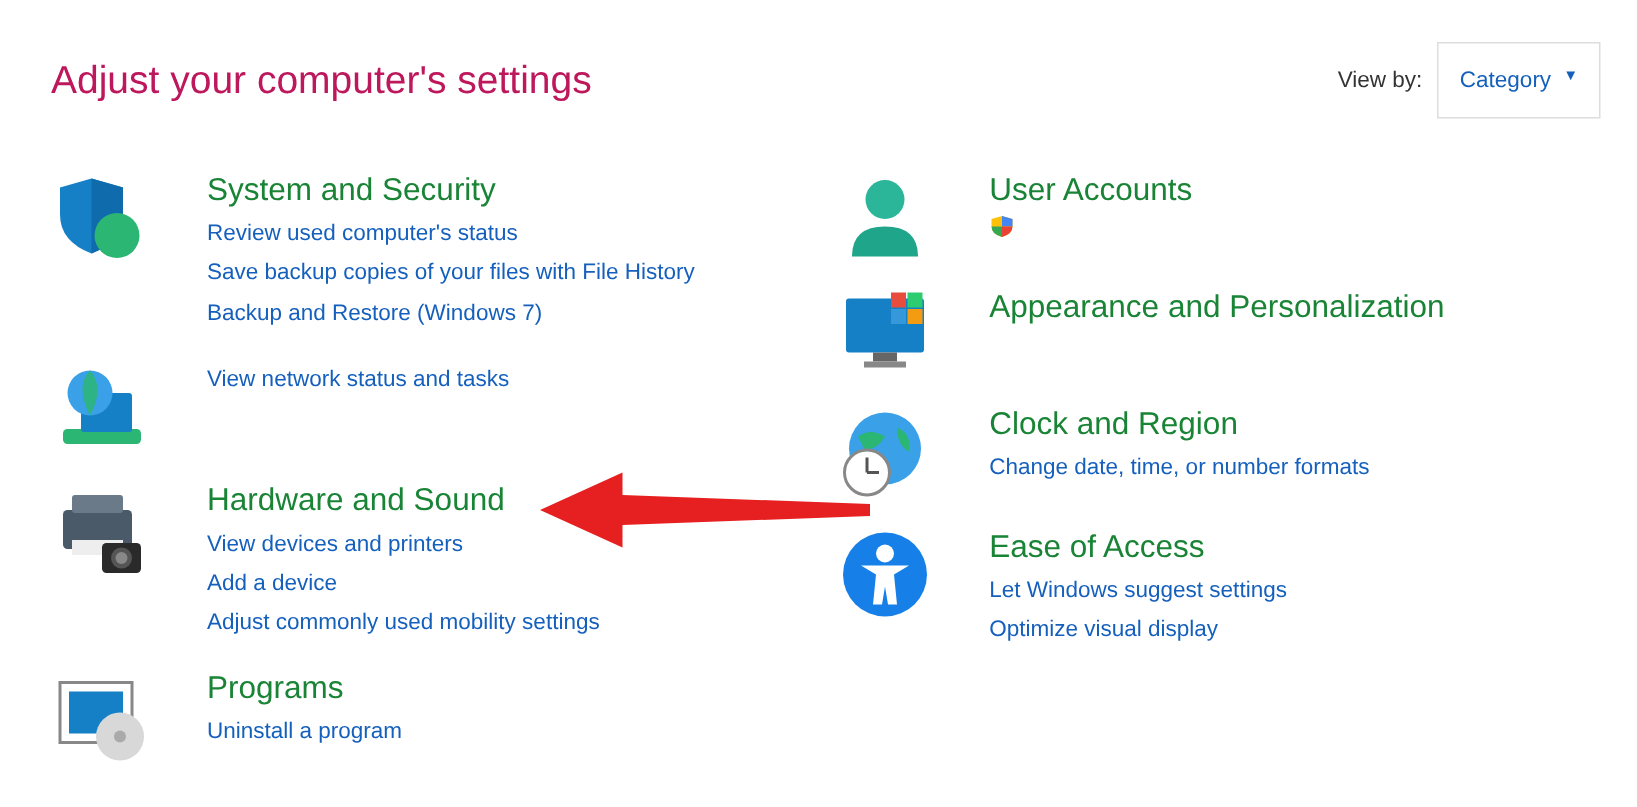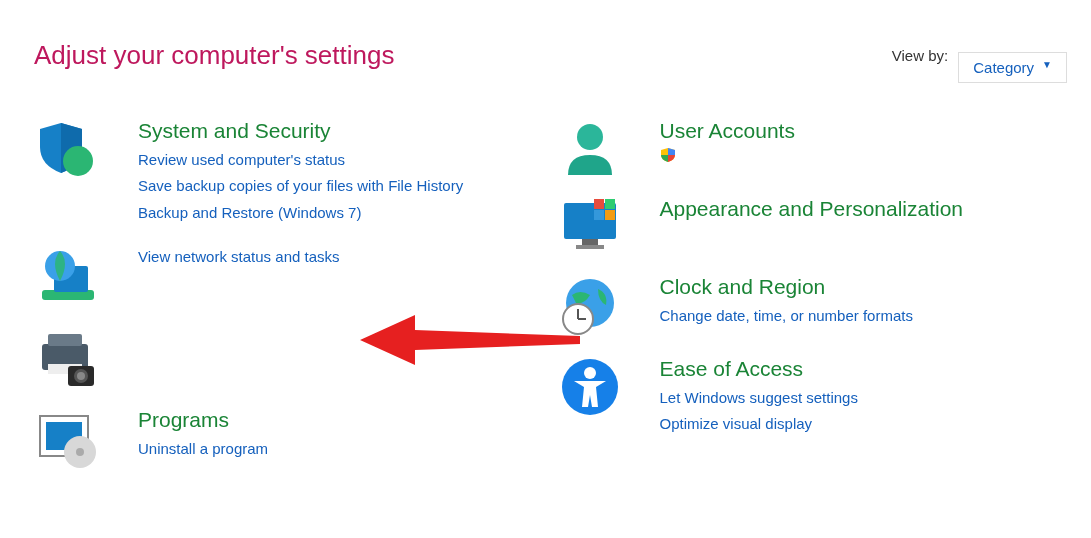--- a/index.html
+++ b/index.html
@@ -1,21 +1,21 @@
 <!DOCTYPE html>
 <html><head>
   <meta charset="utf-8">
   <style>
     *{box-sizing:border-box;margin:0;padding:0;}
     body{font-family:"Segoe UI",Arial,sans-serif;font-size:15px;color:#333;background:#fff;width:1091px;height:538px;padding:28px 24px 28px 34px;position:relative;}
     .header{display:flex;justify-content:space-between;align-items:center;margin-bottom:36px;}
     h1{font-size:26px;font-weight:400;color:#be185d;}
     .viewby{display:flex;align-items:center;gap:10px;font-size:15px;color:#333;}
     .viewby-label{color:#333;}
-    .viewby-select{border:1px solid #ddd;padding:6px 14px;color:#1560bd;cursor:pointer;display:flex;align-items:flex-start;gap:8px;margin-top:24px;}
+    .viewby-select{border:1px solid #ddd;padding:16px 14px;color:#1560bd;cursor:pointer;display:flex;align-items:flex-start;gap:8px;}
     .caret{font-size:10px;color:#1560bd;}
     .cols{display:flex;gap:10px;}
     .col{flex:1;}
     .item{display:flex;gap:36px;margin-bottom:18px;}
     .iconwrap{width:68px;flex-shrink:0;display:flex;align-items:flex-start;justify-content:center;}
     .content{}
     .cat{font-size:21px;color:#1a8436;cursor:pointer;margin-bottom:4px;font-weight:400;}
     .sub{color:#1560bd;font-size:15px;cursor:pointer;line-height:1.75;display:flex;align-items:center;gap:6px;}
     .arrow{position:absolute;left:360px;top:310px;}
   </style>
@@ -70,20 +70,26 @@
     <div class="item">
       <div class="iconwrap">
         <svg width="64" height="64" viewBox="0 0 64 64">
             <rect x="6" y="18" width="46" height="26" rx="3" fill="#4a5a68"></rect>
             <rect x="12" y="8" width="34" height="12" rx="2" fill="#6a7a88"></rect>
             <rect x="12" y="38" width="34" height="10" fill="#eee"></rect>
             <rect x="32" y="40" width="26" height="20" rx="3" fill="#2a2a2a"></rect>
             <circle cx="45" cy="50" r="7" fill="#555"></circle>
             <circle cx="45" cy="50" r="4" fill="#888"></circle>
           </svg>
+      </div>
+      <div class="content">
+        <div class="cat">Hardware and Sound</div>
+        <div class="sub">View devices and printers</div>
+        <div class="sub">Add a device</div>
+        <div class="sub">Adjust commonly used mobility settings</div>
       </div>
     </div>
 
     <div class="item">
       <div class="iconwrap">
         <svg width="64" height="64" viewBox="0 0 64 64">
             <rect x="4" y="8" width="48" height="40" fill="#fff" stroke="#888" stroke-width="2"></rect>
             <rect x="10" y="14" width="36" height="28" fill="#1680c7"></rect>
             <circle cx="44" cy="44" r="16" fill="#d8d8d8"></circle>
             <circle cx="44" cy="44" r="4" fill="#aaa"></circle>

